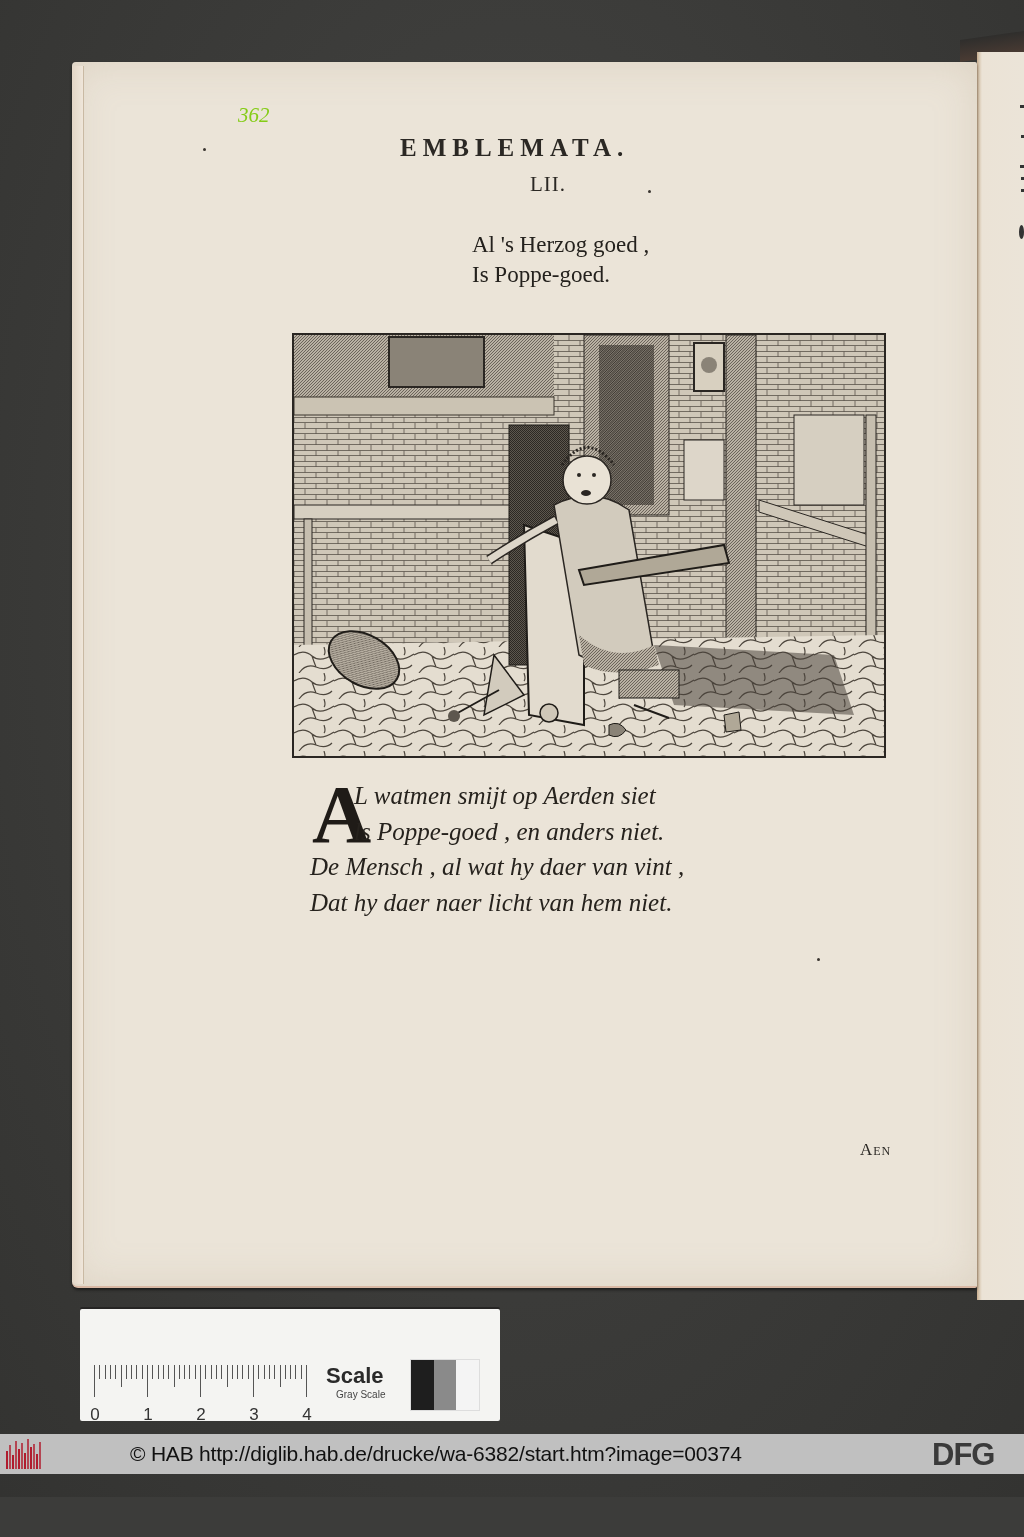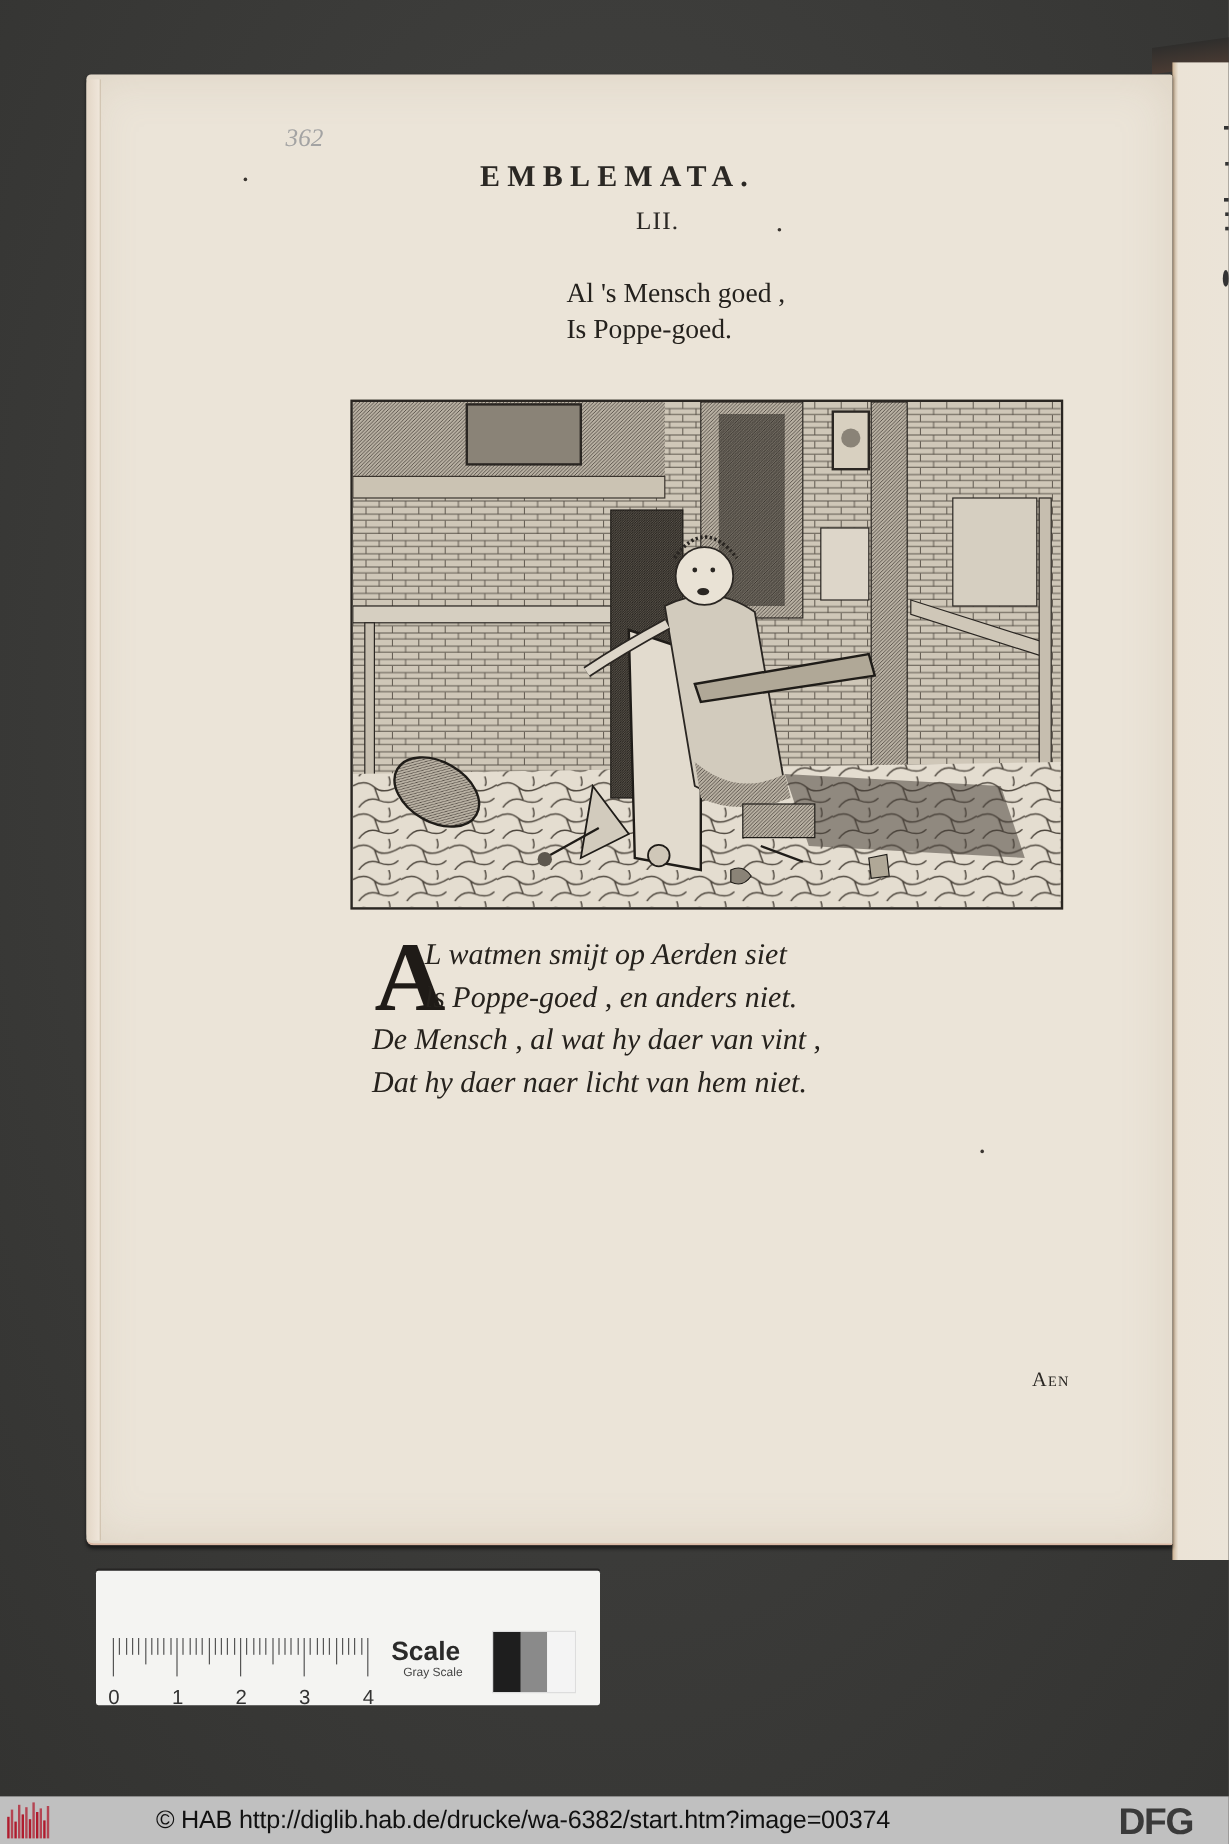--- a/index.html
+++ b/index.html
@@ -35,21 +35,21 @@
   }
   .facing-page {
     position: absolute; left: 977px; top: 52px; width: 47px; height: 1248px;
     background: linear-gradient(90deg, #c9ad8e 0px, #d8c7b0 2px, #ebe3d6 5px, #ebe4d8 100%);
   }
   .facing-marks { position: absolute; left: 1018px; top: 105px; width: 6px; height: 260px; }
   .facing-marks span { display: block; position: absolute; right: 0; background: #333; }
 
   .page-number {
     position: absolute; left: 238px; top: 103px;
-    font-size: 21px; font-style: italic; color: #a3a3a3;
+    font-size: 21px; font-style: italic; color: #84cc16;
   }
   .running-title {
     position: absolute; left: 400px; top: 134px;
     font-size: 25px; letter-spacing: 6px; color: #2b2824; font-weight: bold;
   }
   .emblem-number {
     position: absolute; left: 530px; top: 172px;
     font-size: 21px; letter-spacing: 1px; color: #2b2824;
   }
   .motto {
@@ -112,21 +112,21 @@
     font-family: "Liberation Sans", sans-serif; font-size: 10px; color: #444;
   }
   .grayscale {
     position: absolute; left: 330px; top: 50px; width: 70px; height: 52px;
     display: flex; border: 1px solid #ddd;
   }
   .grayscale .swatch { flex: 1; }
 
   
   .footer {
-    position: absolute; left: 0; top: 1497px; width: 1024px; height: 40px;
+    position: absolute; left: 0; top: 1434px; width: 1024px; height: 40px;
     background: #c0c0c0;
   }
   .hab-logo { position: absolute; left: 6px; top: 5px; width: 40px; height: 30px; }
   .hab-logo span { position: absolute; bottom: 0; width: 2px; background: #b01c2e; }
   .copyright {
     position: absolute; left: 130px; top: 8px;
     font-family: "Liberation Sans", sans-serif; font-size: 21px; color: #111;
     letter-spacing: -0.2px;
   }
   .dfg-logo {
@@ -153,21 +153,21 @@
 <div class="page"></div>
 <div class="page-left-edge"></div>
 
 <div class="page-number">362</div>
 <div class="running-title">EMBLEMATA.</div>
 <div class="emblem-number">LII.</div>
 <div class="stray-dot" style="left:203px;top:148px"></div>
 <div class="stray-dot" style="left:648px;top:190px"></div>
 
 <div class="motto">
-  <div>Al 's Mensch goed ,</div>
+  <div>Al 's Herzog goed ,</div>
   <div>Is Poppe-goed.</div>
 </div>
 
 <div class="engraving">
   <svg width="590" height="421" viewBox="0 0 590 421">
     <defs>
       <pattern id="brick" width="22" height="11" patternUnits="userSpaceOnUse">
         <rect width="22" height="11" fill="#cfc7b8"></rect>
         <path d="M0 10.5H22M11 0V5.5M0 5.5H22M0 5.5V11M22 5.5V11" stroke="#5a534a" stroke-width="0.8" fill="none"></path>
       </pattern>

